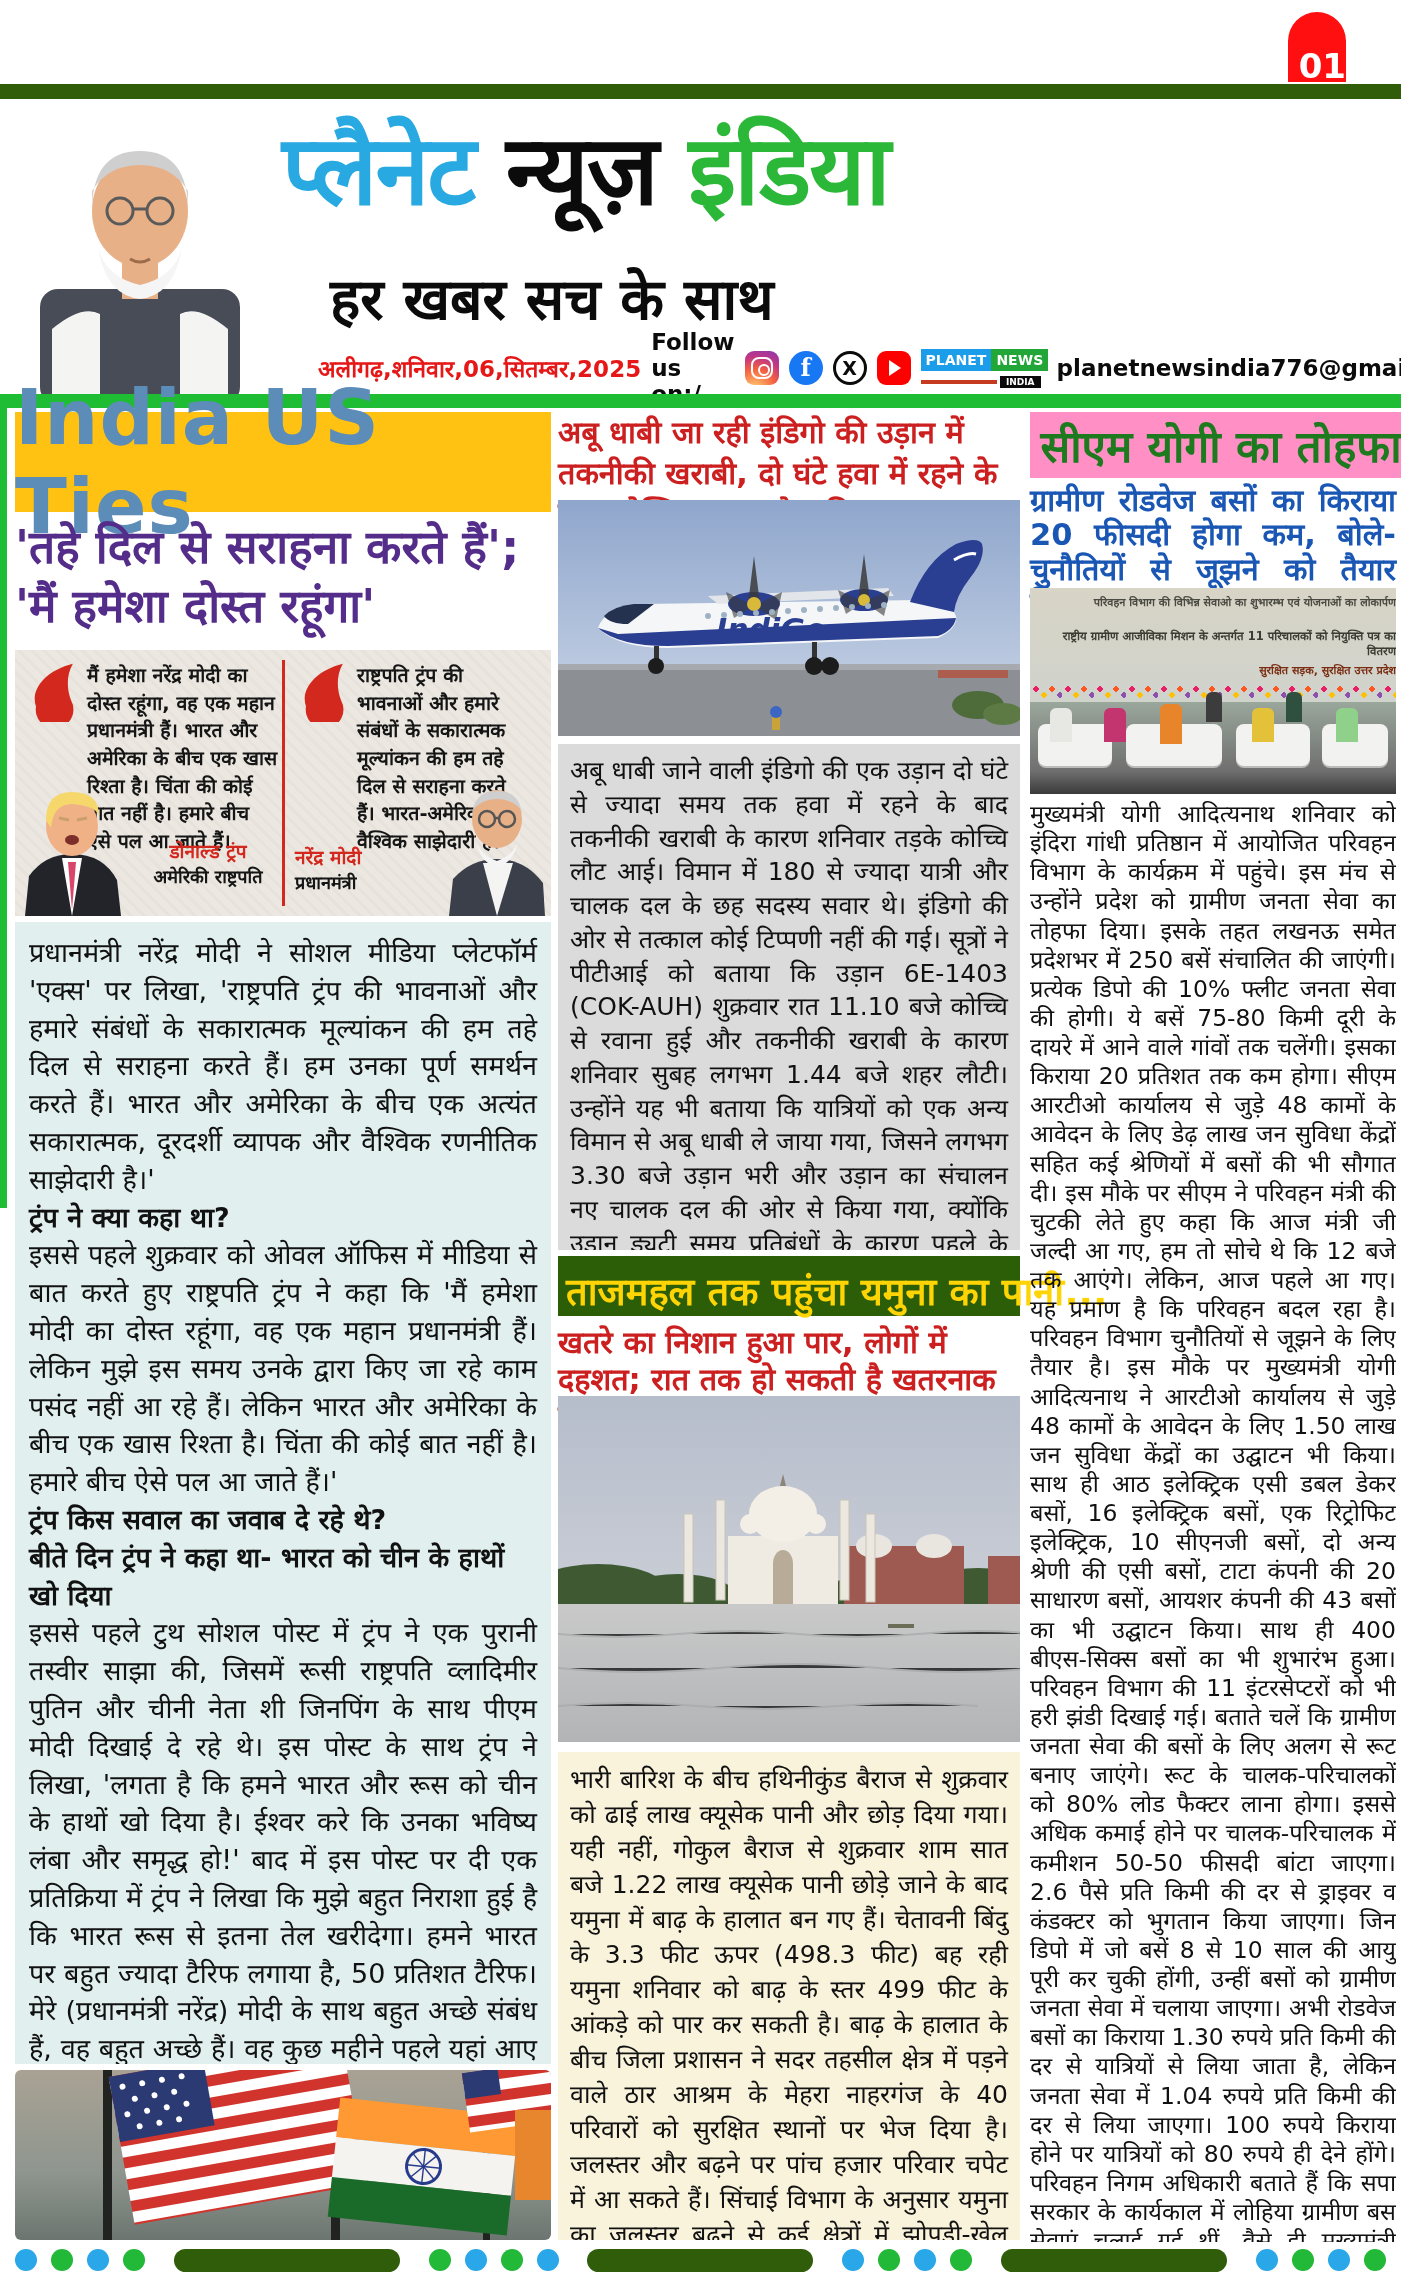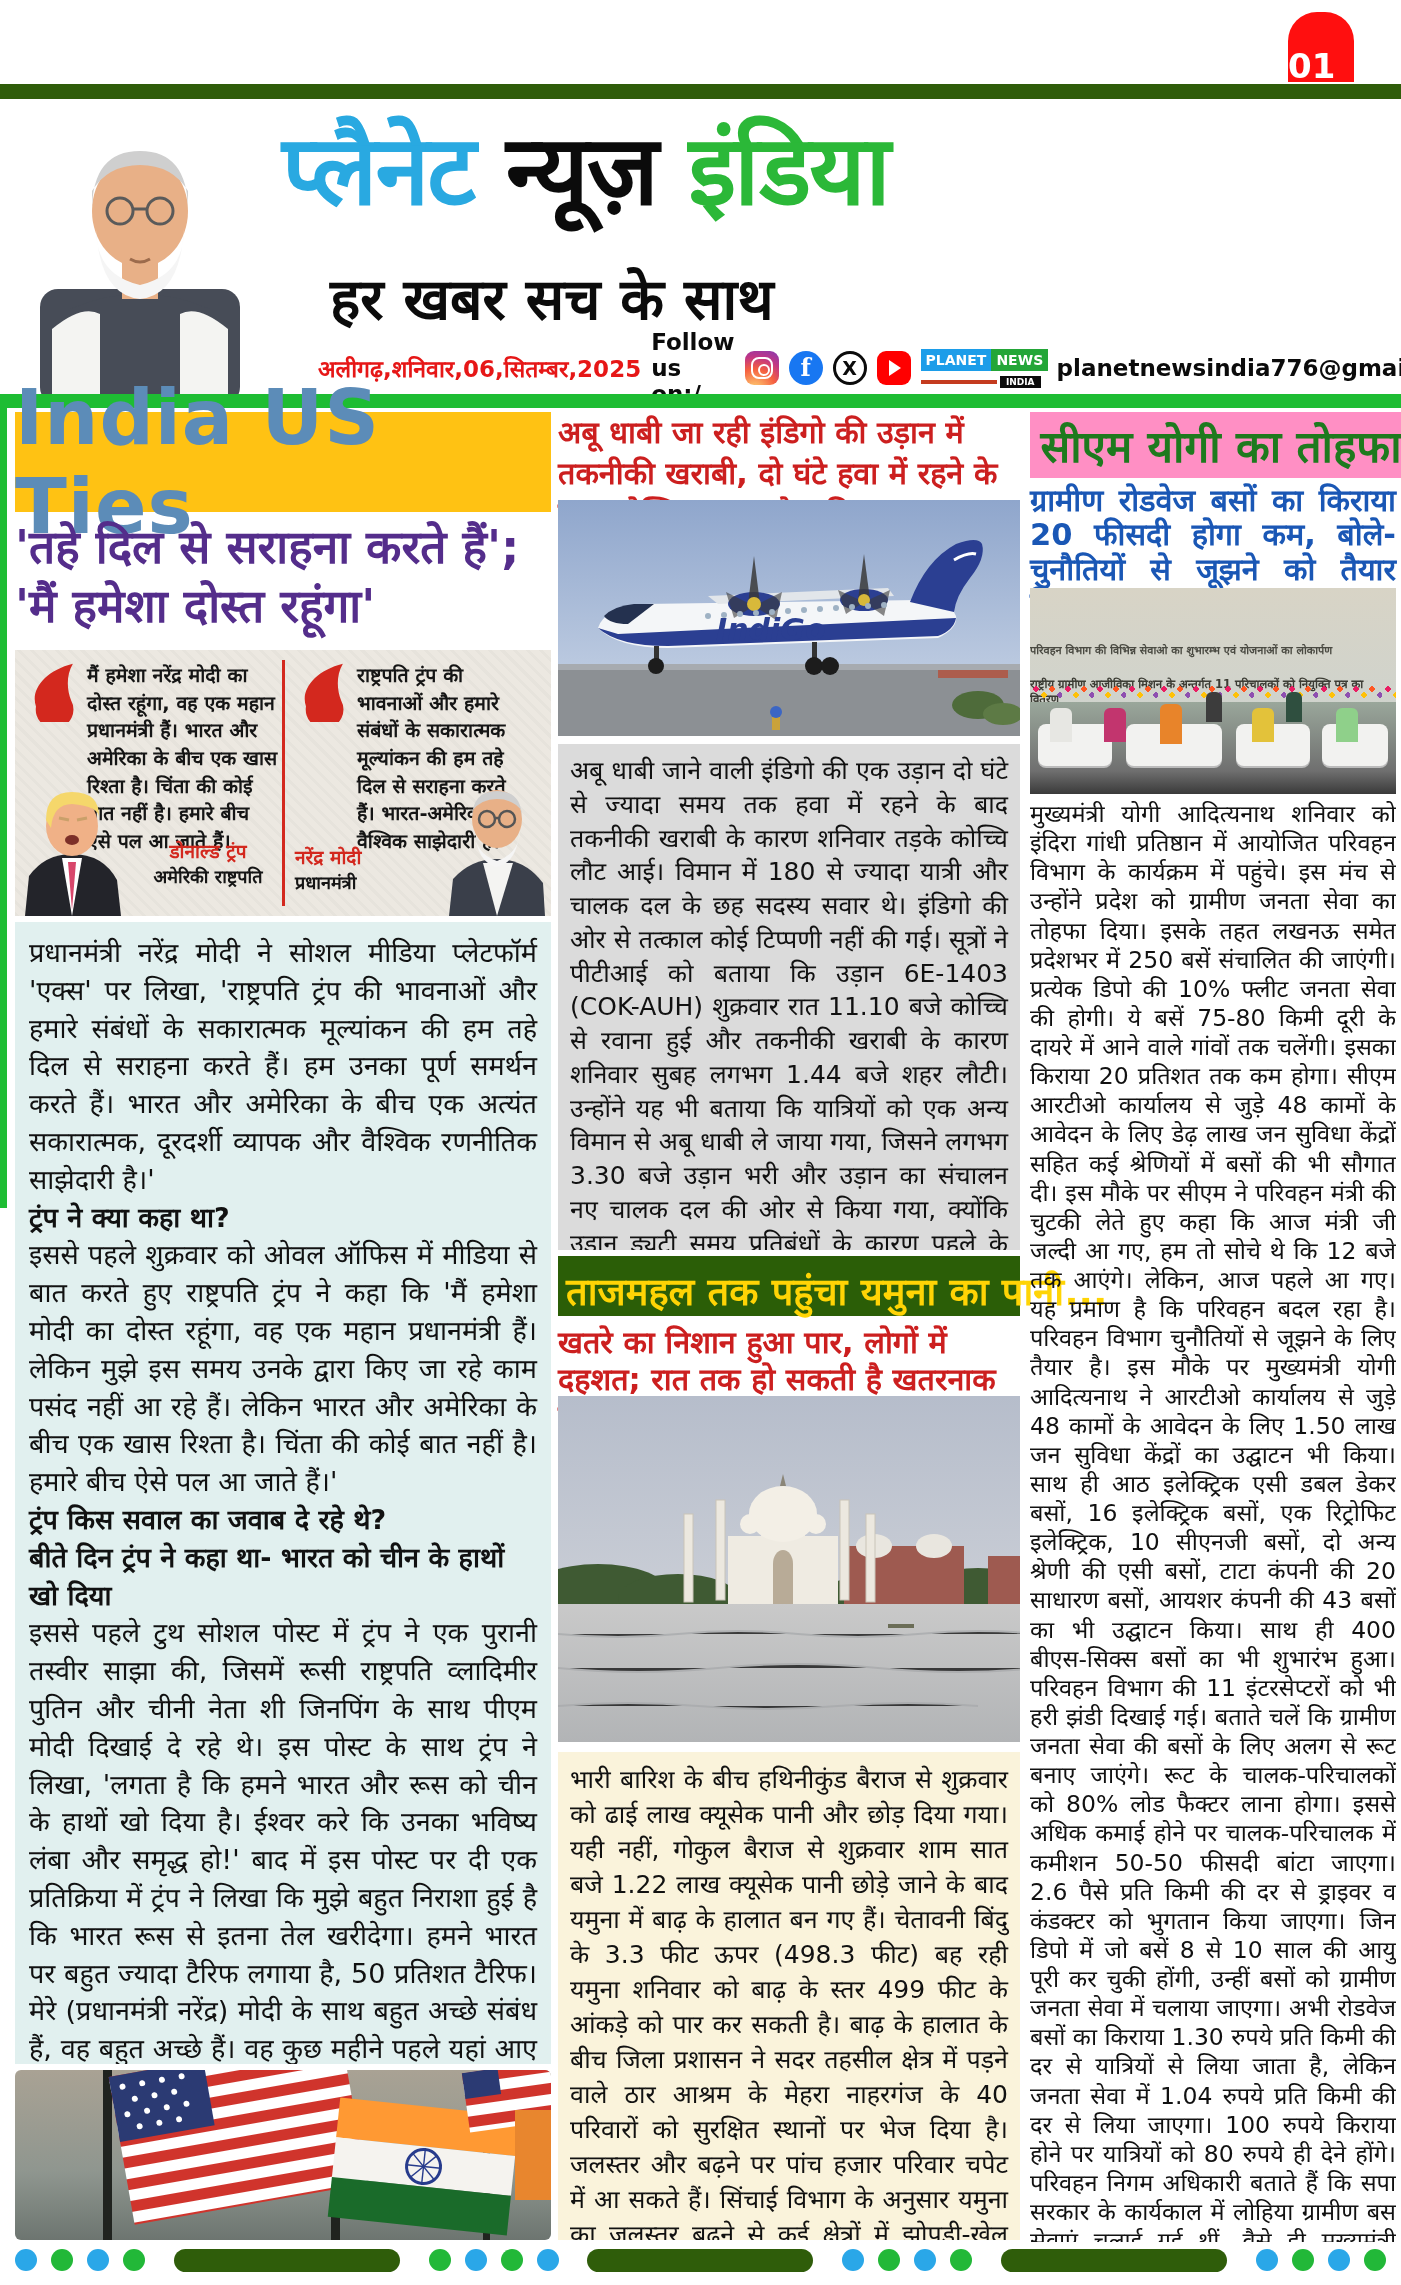--- a/index.html
+++ b/index.html
@@ -1,21 +1,21 @@
 <!DOCTYPE html>
 <html><head>
 <meta charset="utf-8">
 <style>
   html,body{margin:0;padding:0;background:#ffffff;}
   .page{position:relative;width:1401px;height:2285px;background:#fff;overflow:hidden;
         font-family:"DejaVu Sans","Liberation Sans",sans-serif;color:#111;}
 
   
-  .page-badge{position:absolute;left:1288px;top:12px;width:66px;height:70px;background:#ff0f0f;
-        border-radius:29px 29px 0 0;color:#fff;font-weight:800;font-size:34px;text-align:left;
+  .page-badge{position:absolute;left:1288px;top:12px;width:58px;height:70px;background:#ff0f0f;
+        border-radius:29px 29px 0 0;color:#fff;font-weight:800;font-size:34px;text-align:right;
         line-height:108px;}
   .bar-darkgreen{position:absolute;left:0;top:84px;width:1401px;height:15px;background:#2f5d0a;}
   .bar-green{position:absolute;left:0;top:394px;width:1401px;height:14px;background:#1ebd33;}
   .left-green-strip{position:absolute;left:0;top:408px;width:7px;height:800px;background:#1ebd33;}
 
   .modi-photo{position:absolute;left:22px;top:99px;width:236px;height:306px;overflow:hidden;}
   .masthead{position:absolute;left:282px;top:96px;width:1115px;white-space:nowrap;
         font-size:97px;font-weight:800;letter-spacing:-2px;line-height:1.55;}
   .masthead .w1{color:#29a9e1;} .masthead .w2{color:#0b0b0b;} .masthead .w3{color:#2bb838;}
   .tagline{position:absolute;left:330px;top:258px;font-size:57px;font-weight:800;color:#0b0b0b;}
@@ -70,21 +70,21 @@
   .taj-subhead{left:558px;top:1324px;width:462px;font-size:30.5px;line-height:1.22;font-weight:800;color:#cc1f1f;}
   .taj-photo{left:558px;top:1396px;width:462px;height:346px;overflow:hidden;}
   .taj-body{left:558px;top:1752px;width:462px;height:488px;background:#faf3db;box-sizing:border-box;
         padding:10px 12px;font-size:25px;line-height:1.40;overflow:hidden;}
 
   
   .pink-box{left:1030px;top:412px;width:382px;height:66px;background:#ff8fc4;display:flex;align-items:center;justify-content:center;}
   .pink-box span{font-size:44px;font-weight:800;color:#1e7a1e;white-space:nowrap;}
   .right-subhead{left:1030px;top:484px;width:366px;font-size:30.5px;line-height:1.13;font-weight:800;color:#1a57b5;text-align:justify;}
   .yogi-photo{left:1030px;top:588px;width:366px;height:206px;overflow:hidden;background:linear-gradient(#d8d4c6,#cfd3cd 60%,#b9b9b9);position:absolute;}
-  .yg-line{position:absolute;width:100%;text-align:left;font-weight:800;color:#4a4a42;margin-top:48px;}
+  .yg-line{position:absolute;width:100%;text-align:right;font-weight:800;color:#4a4a42;}
   .yg-l1{top:6px;font-size:11px;}
   .yg-l2{top:40px;font-size:11.5px;color:#3c3c34;}
   .yg-l3{top:74px;font-size:11px;color:#7a2d12;}
   .garland{position:absolute;left:0;top:96px;width:100%;height:18px;
      background-image:
        radial-gradient(circle 4px at 6px 5px,#e91e63 70%,transparent 72%),
        radial-gradient(circle 4px at 14px 11px,#ffc107 70%,transparent 72%),
        radial-gradient(circle 4px at 22px 5px,#ff5722 70%,transparent 72%),
        radial-gradient(circle 4px at 30px 11px,#8e4fb0 70%,transparent 72%);
      background-size:32px 18px;}

